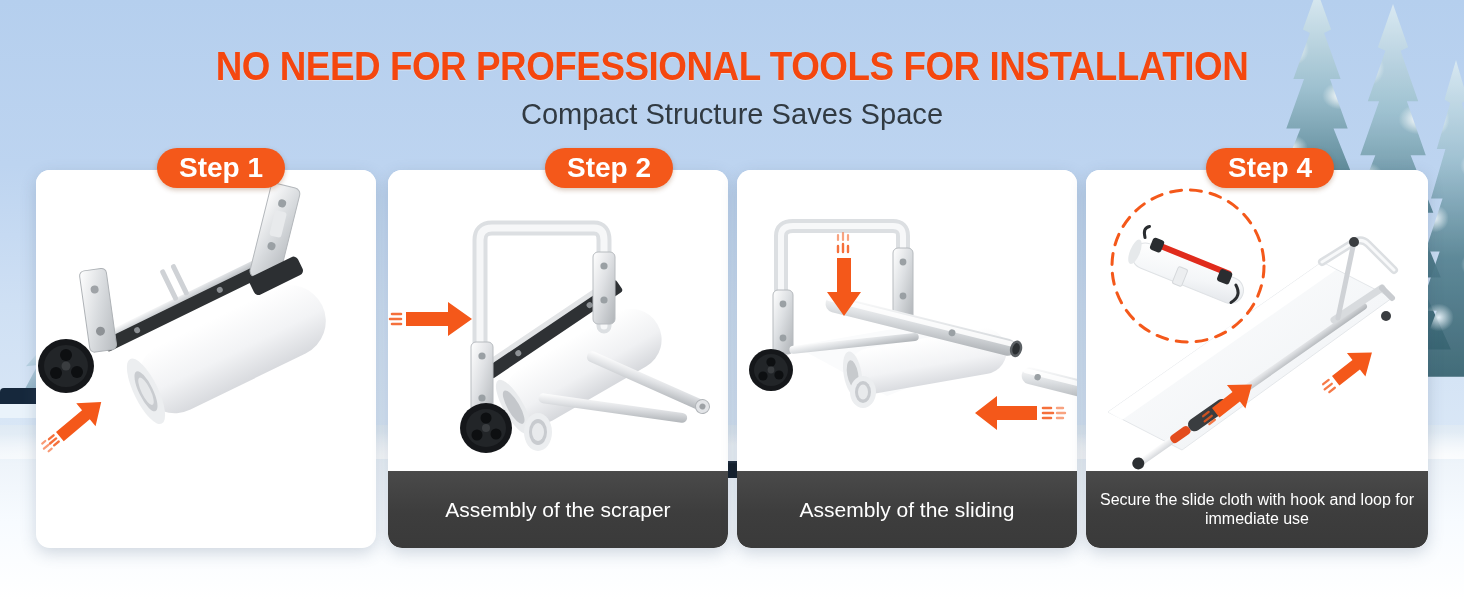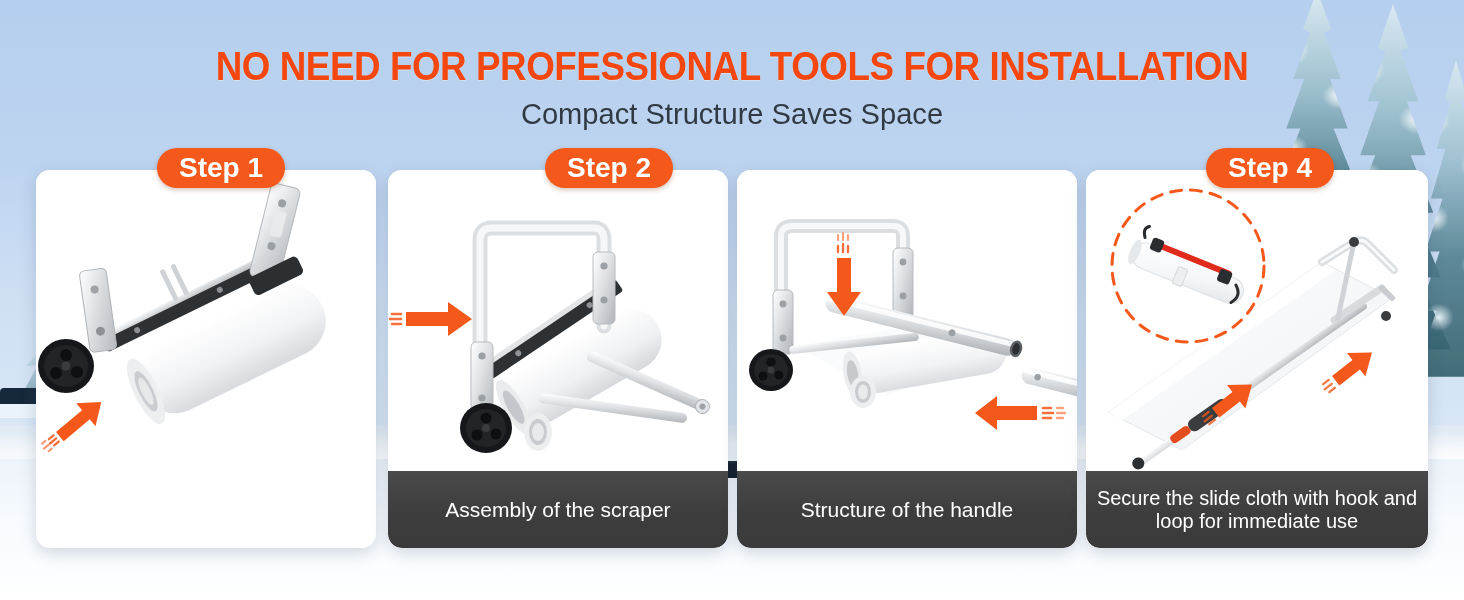--- a/index.html
+++ b/index.html
@@ -107,21 +107,21 @@
     position:absolute; left:0; bottom:0; width:100%; height:77px;
     background:linear-gradient(180deg,#4a4a4a 0%,#3d3d3d 55%,#3a3a3a 100%);
     color:#ffffff;
     display:flex; align-items:center; justify-content:center;
     text-align:center;
     font-size:21px;
     line-height:1.14;
     padding:0 12px;
     border-radius:0 0 14px 14px;
   }
-  .card.c4 .caption{ font-size:20px; padding:0 6px; }
+  .card.c4 .caption{ font-size:16px; padding:0 6px; }
 
   
   .badge{
     position:absolute; top:-22px; height:40px;
     background:#f4581a;
     border-radius:20px;
     color:#ffffff;
     font-size:28px; font-weight:bold;
     display:flex; align-items:center; justify-content:center;
     padding:0 22px;
@@ -426,21 +426,21 @@
 
           <g transform="translate(248,236)">
             <path d="M52,0 L12,0 L12,-10 L-10,7 L12,24 L12,14 L52,14 Z" fill="#f4581a"></path>
             <path d="M58,2 L66,2 M58,7 L68,7 M58,12 L66,12" stroke="#f4581a" stroke-width="2.6" stroke-linecap="round" opacity=".85"></path>
             <path d="M72,2 L78,2 M72,7 L80,7 M72,12 L78,12" stroke="#f4581a" stroke-width="2.4" stroke-linecap="round" opacity=".55"></path>
           </g>
         </svg>
       </div>
     </div>
     <div class="caption">
-      <span>Structure of the handle</span>
+      <span>Assembly of the sliding</span>
     </div>
   </div>
 
   <div class="card c4">
     <div class="photo">
       <div class="prod">
         <svg viewBox="0 0 342 301" xmlns="http://www.w3.org/2000/svg">
           <defs>
             <linearGradient id="g4m" x1="0" y1="0" x2="1" y2="1">
               <stop offset="0" stop-color="#ffffff"></stop>

